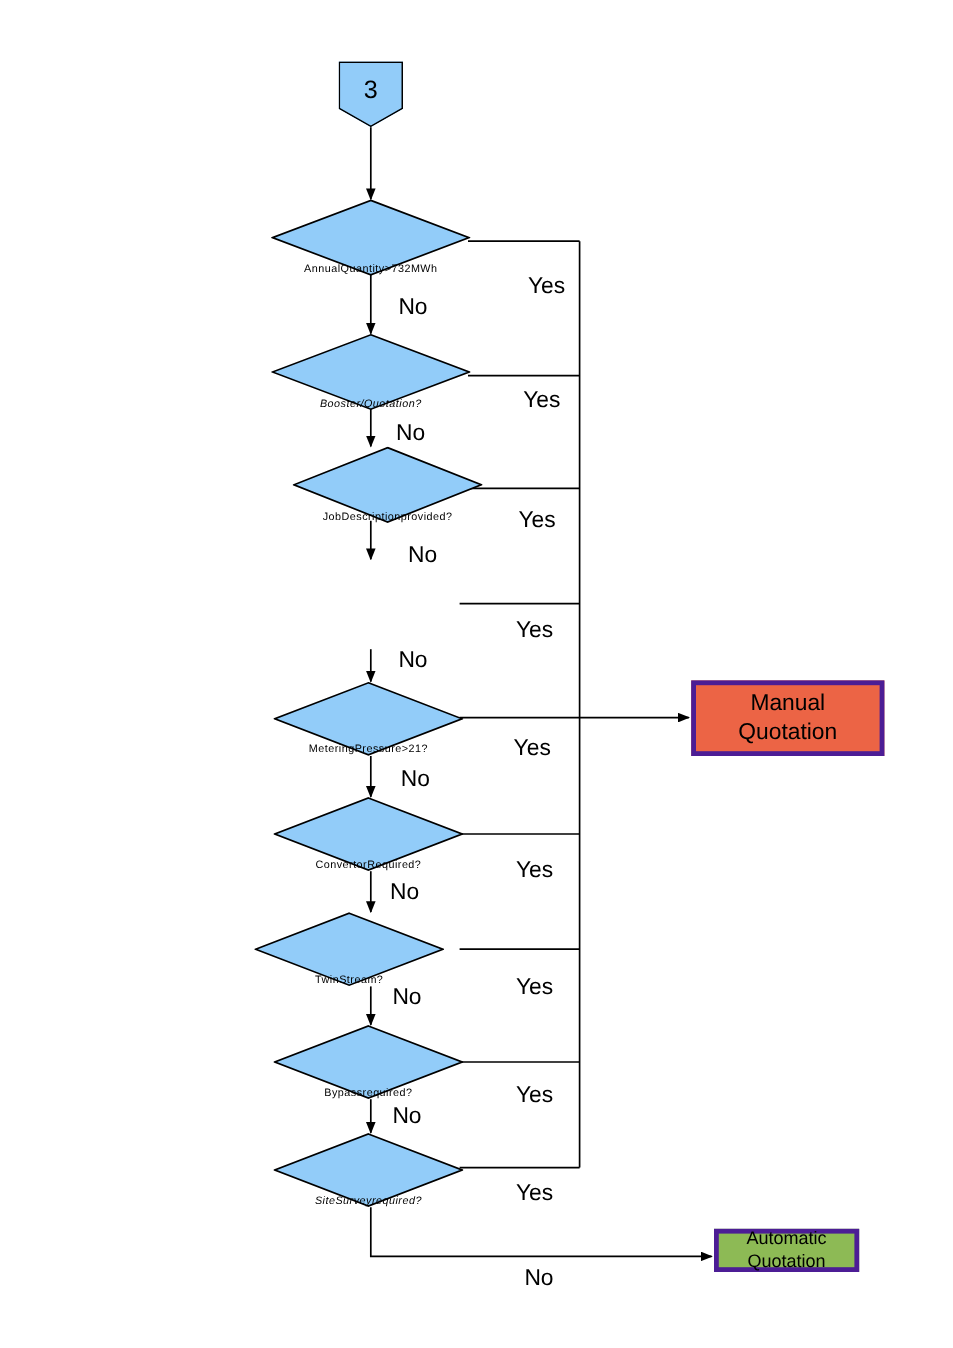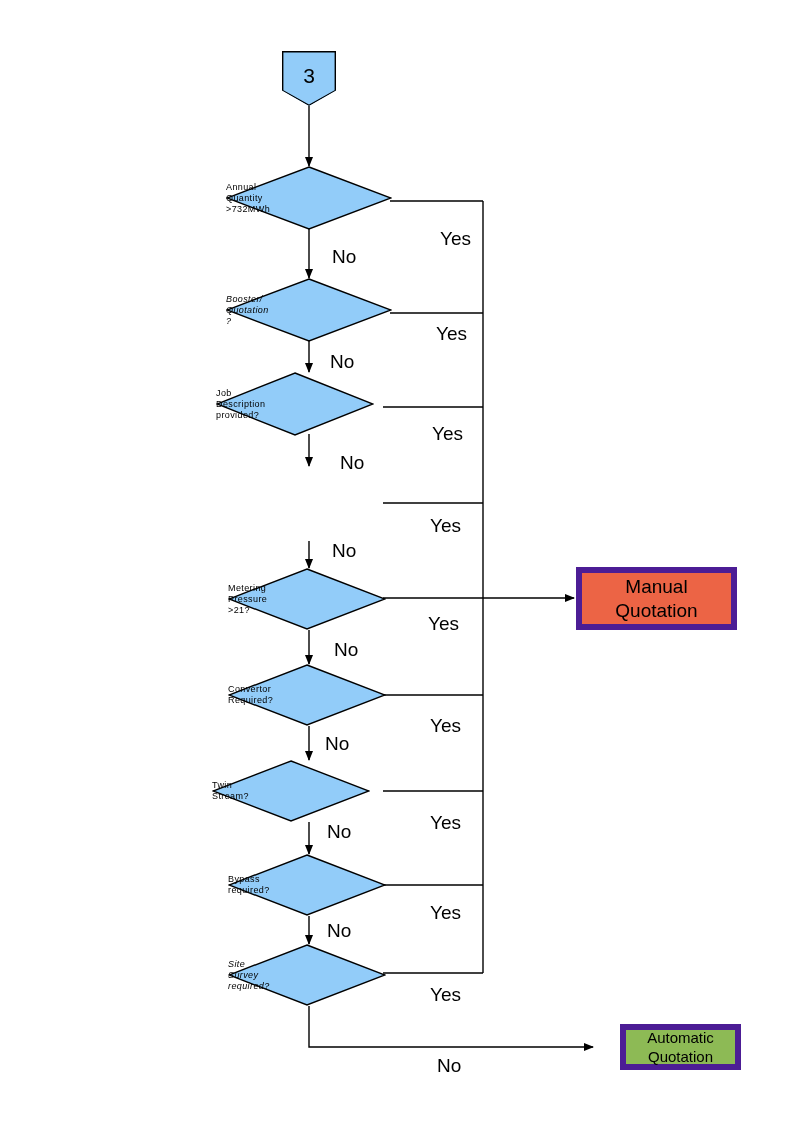--- a/index.html
+++ b/index.html
@@ -62,37 +62,36 @@
     left: 0;
     top: 0;
   }
   .diamond-text {
     position: absolute;
     left: 0;
     top: 0;
     width: 100%;
     height: 100%;
     display: flex;
-    flex-direction: column;
-    align-items: flex-start;
+    align-items: flex-end;
     justify-content: center;
     text-align: center;
     font-size: 9px;
     line-height: 11px;
     letter-spacing: 0.4px;
     color: #000;
   }
   .diamond-text.tight {
     font-size: 8.5px;
     line-height: 10px;
   }
 
   
   .box {
-    border: 6px solid #4c1d95;
+    border: 4px solid #4c1d95;
     display: flex;
     flex-direction: column;
     align-items: center;
     justify-content: center;
     text-align: center;
     color: #000;
   }
   .box.manual {
     background: #ec6445;
     font-size: 19px;
@@ -181,21 +180,21 @@
     </svg>
     <div class="diamond-text">
       <span>Booster/</span>
       <span>Quotation</span>
       <span>?</span>
     </div>
   </div>
   <div class="edge-label" style="left:436px; top:324px;">Yes</div>
   <div class="edge-label" style="left:330px; top:352px;">No</div>
 
-  <div class="diamond-wrap" style="left:216px; top:372px; width:158px; height:64px;">
+  <div class="diamond-wrap" style="left:244px; top:372px; width:158px; height:64px;">
     <svg viewBox="0 0 158 64" width="158" height="64">
       <polygon points="79,1 157,32 79,63 1,32" fill="#92ccf9" stroke="#000000" stroke-width="1.4"></polygon>
     </svg>
     <div class="diamond-text">
       <span>Job</span>
       <span>Description</span>
       <span>provided?</span>
     </div>
   </div>
   <div class="edge-label" style="left:432px; top:424px;">Yes</div>
@@ -264,18 +263,18 @@
     </div>
   </div>
   <div class="edge-label" style="left:430px; top:985px;">Yes</div>
   <div class="edge-label" style="left:437px; top:1056px;">No</div>
 
   <div class="node box manual" style="left:576px; top:567px; width:161px; height:63px;">
     <span>Manual</span>
     <span>Quotation</span>
   </div>
 
-  <div class="node box automatic" style="left:620px; top:1024px; width:121px; height:46px;">
+  <div class="node box automatic" style="left:595px; top:1024px; width:121px; height:36px;">
     <span>Automatic</span>
     <span>Quotation</span>
   </div>
 
 </div>
 
 </body></html>

